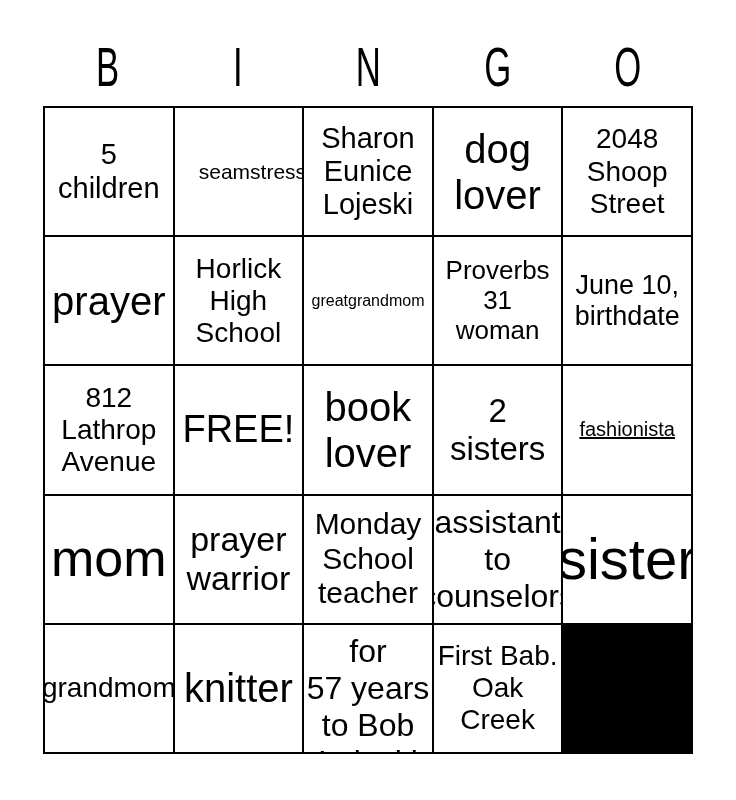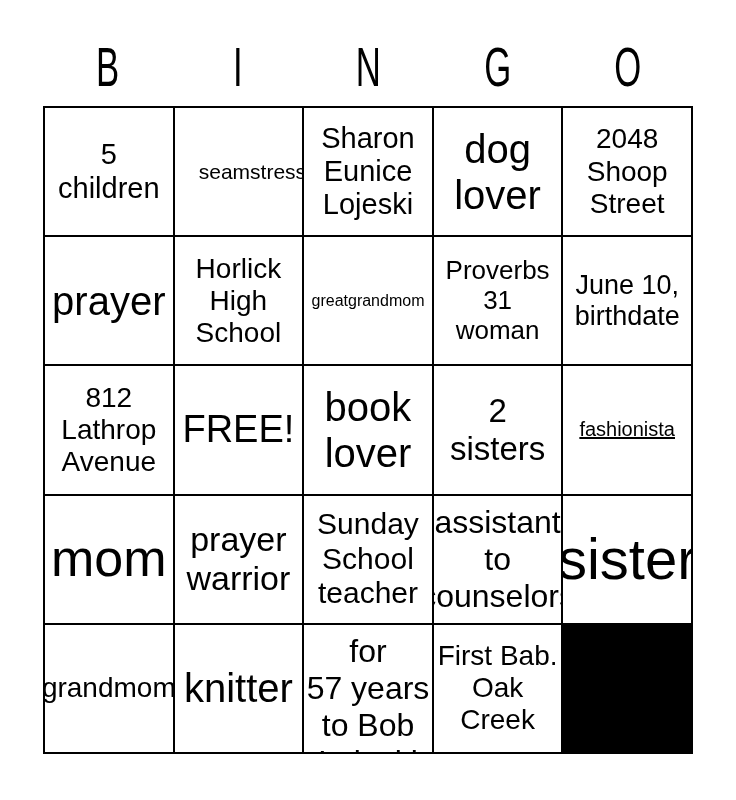--- a/index.html
+++ b/index.html
@@ -139,21 +139,21 @@
     <div class="cell s38">FREE!</div>
     <div class="cell s40">book
 lover</div>
     <div class="cell s33">2
 sisters</div>
 
     <div class="cell s20">fashionista</div>
     <div class="cell s52">mom</div>
     <div class="cell s34">prayer
 warrior</div>
-    <div class="cell s30">Sunday
+    <div class="cell s30">Monday
 School
 teacher</div>
     <div class="cell s24">assistant
 to
 counselors</div>
 
     <div class="cell s46">sister</div>
     <div class="cell s28">grandmom</div>
     <div class="cell s40">knitter</div>
     <div class="cell s24">Married for

